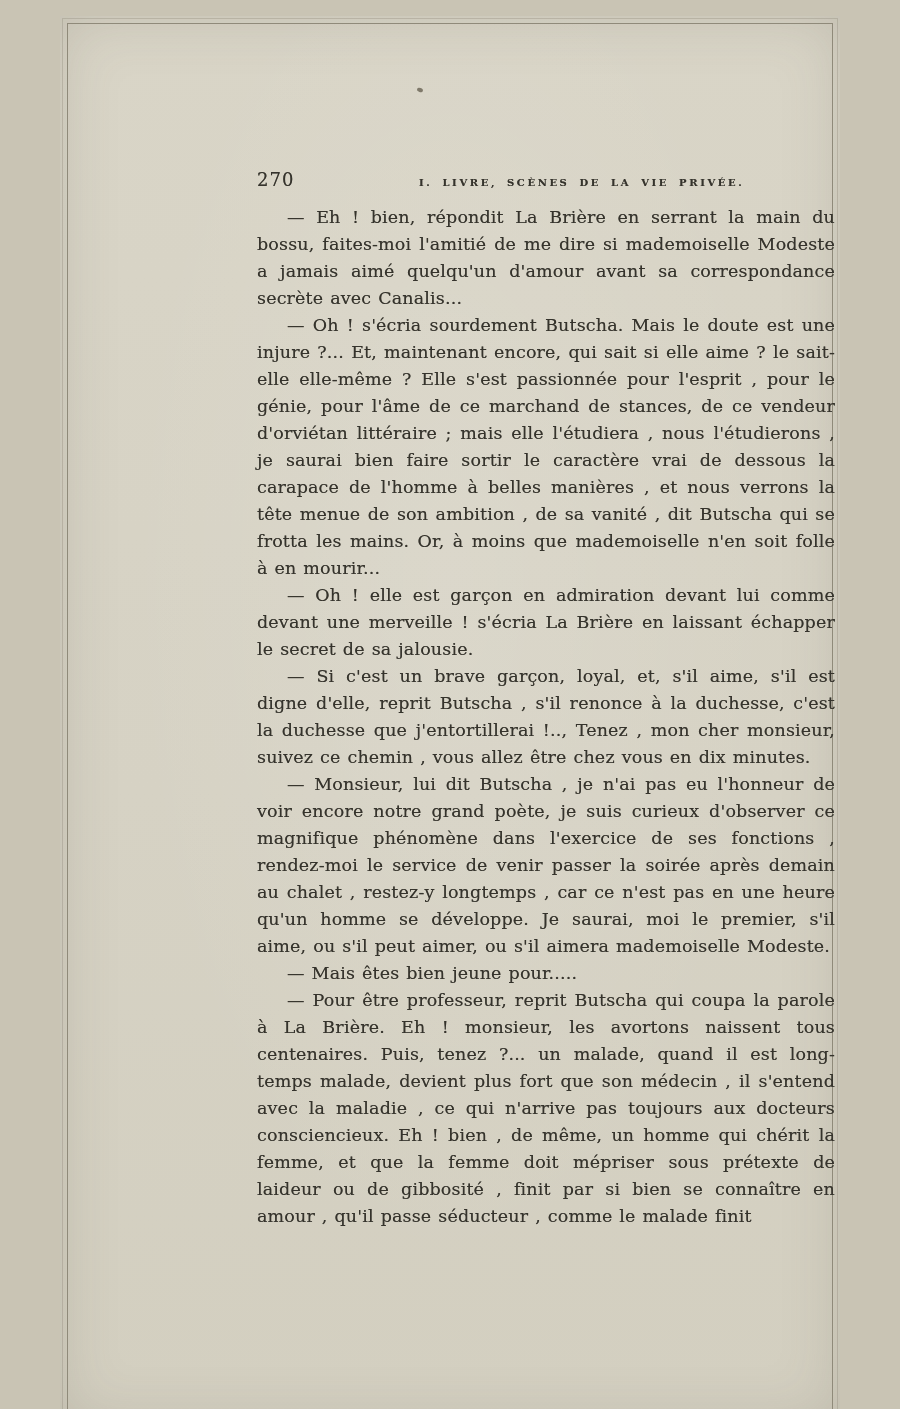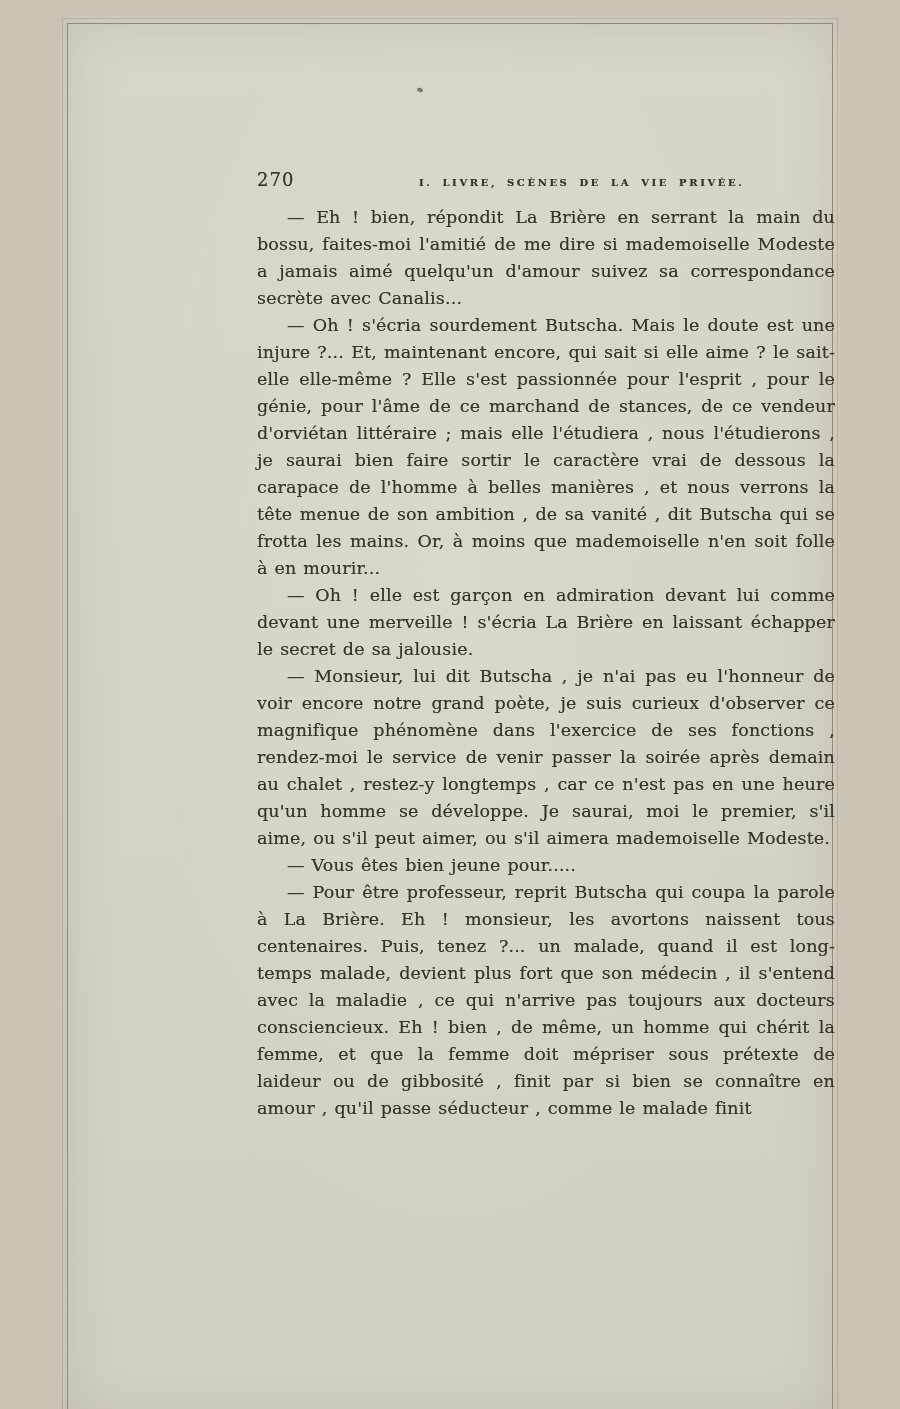--- a/index.html
+++ b/index.html
@@ -89,21 +89,22 @@
   <div class="page-frame"></div>
   <div class="ink-speck"></div>
 
   <div class="text-block">
     <div class="running-head">
       <span class="page-number">270</span>
       <span class="header-title">I. LIVRE, SCÈNES DE LA VIE PRIVÉE.</span>
     </div>
 
     <div class="body-text">
-      <p>— Eh ! bien, répondit La Brière en serrant la main du bossu, faites-moi l'amitié de me dire si mademoiselle Modeste a jamais aimé quelqu'un d'amour suivez sa correspondance secrète avec Canalis...</p>
+      <p>— Eh ! bien, répondit La Brière en serrant la main du bossu, faites-moi l'amitié de me dire si mademoiselle Modeste a jamais aimé quelqu'un d'amour avant sa correspondance secrète avec Canalis...</p>
       <p>— Oh ! s'écria sourdement Butscha. Mais le doute est une injure ?... Et, maintenant encore, qui sait si elle aime ? le sait-elle elle-même ? Elle s'est passionnée pour l'esprit , pour le génie, pour l'âme de ce marchand de stances, de ce vendeur d'orviétan littéraire ; mais elle l'étudiera , nous l'étudierons , je saurai bien faire sortir le caractère vrai de dessous la carapace de l'homme à belles manières , et nous verrons la tête menue de son ambition , de sa vanité , dit Butscha qui se frotta les mains. Or, à moins que mademoiselle n'en soit folle à en mourir...</p>
       <p>— Oh ! elle est garçon en admiration devant lui comme devant une merveille ! s'écria La Brière en laissant échapper le secret de sa jalousie.</p>
+      <p>— Si c'est un brave garçon, loyal, et, s'il aime, s'il est digne d'elle, reprit Butscha , s'il renonce à la duchesse, c'est la duchesse que j'entortillerai !.., Tenez , mon cher monsieur, suivez ce chemin , vous allez être chez vous en dix minutes.</p>
       <p>— Monsieur, lui dit Butscha , je n'ai pas eu l'honneur de voir encore notre grand poète, je suis curieux d'observer ce magnifique phénomène dans l'exercice de ses fonctions , rendez-moi le service de venir passer la soirée après demain au chalet , restez-y longtemps , car ce n'est pas en une heure qu'un homme se développe. Je saurai, moi le premier, s'il aime, ou s'il peut aimer, ou s'il aimera mademoiselle Modeste.</p>
-      <p>— Vous êtes bien jeune pour.....</p>
+      <p>— Mais êtes bien jeune pour.....</p>
       <p>— Pour être professeur, reprit Butscha qui coupa la parole à La Brière. Eh ! monsieur, les avortons naissent tous centenaires. Puis, tenez ?... un malade, quand il est long-temps malade, devient plus fort que son médecin , il s'entend avec la maladie , ce qui n'arrive pas toujours aux docteurs consciencieux. Eh ! bien , de même, un homme qui chérit la femme, et que la femme doit mépriser sous prétexte de laideur ou de gibbosité , finit par si bien se connaître en amour , qu'il passe séducteur , comme le malade finit</p>
     </div>
   </div>
 </div>
 
 </body></html>

